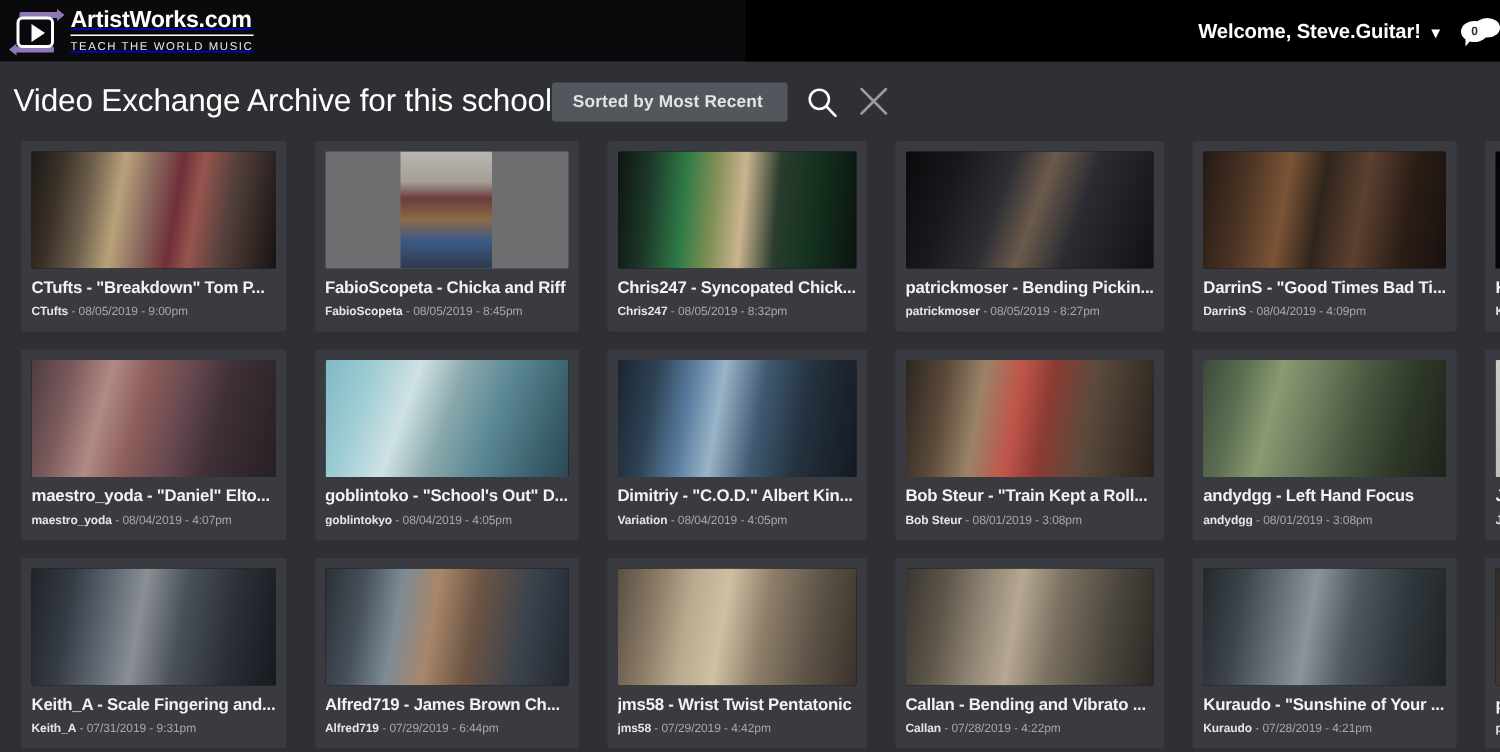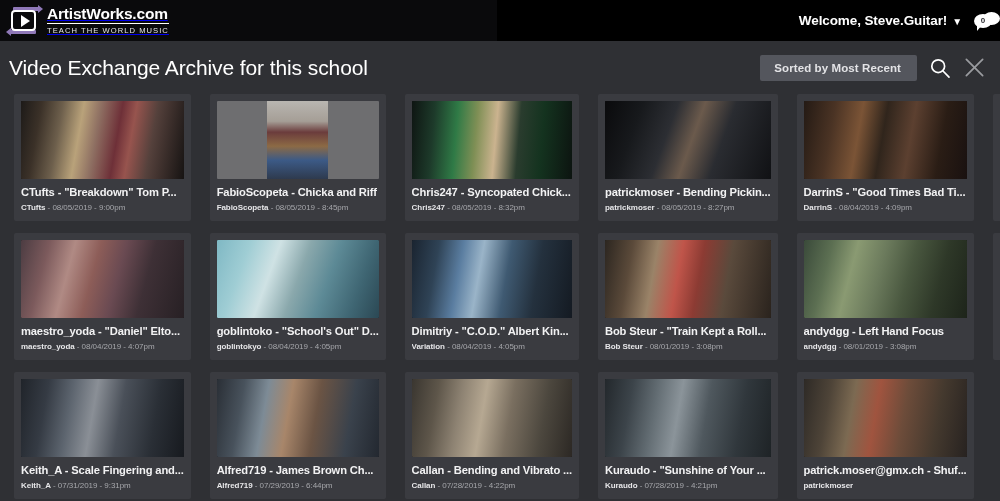--- a/index.html
+++ b/index.html
@@ -29,21 +29,21 @@
     position: absolute;
     left: 497px;
     top: 0;
     right: 0;
     height: 41px;
     background: #000000;
   }
   .brand {
     position: relative;
     display: flex;
-    align-items: center;
+    align-items: flex-end;
     gap: 7px;
     padding-left: 9px;
     z-index: 2;
   }
   .logo-mark {
     position: relative;
     width: 31px;
     height: 27px;
     flex: 0 0 auto;
   }
@@ -156,21 +156,20 @@
     line-height: 1;
     z-index: 2;
   }
 
   
   .pagehead {
     position: relative;
     height: 53px;
     display: flex;
     align-items: center;
-    justify-content: space-between;
     padding: 0 14px 0 9px;
     box-sizing: border-box;
   }
   .page-title {
     font-size: 21px;
     font-weight: normal;
     color: #ffffff;
     letter-spacing: -0.1px;
   }
   .head-tools {
@@ -404,20 +403,27 @@
       </div>
       <div class="card">
         <div class="thumb">
           <div class="thumb-inner" style="background: linear-gradient(100deg, rgb(42, 47, 54) 0%, rgb(72, 82, 92) 16%, rgb(125, 139, 150) 30%, rgb(168, 134, 106) 44%, rgb(107, 84, 68) 60%, rgb(58, 66, 76) 80%, rgb(35, 40, 48) 100%);"></div>
         </div>
         <div class="card-title">Alfred719 - James Brown Ch...</div>
         <div class="card-meta"><span class="who">Alfred719</span><span> - 07/29/2019 - 6:44pm</span></div>
       </div>
       <div class="card">
         <div class="thumb">
+          <div class="thumb-inner" style="background: linear-gradient(100deg, rgb(90, 79, 68) 0%, rgb(138, 122, 102) 16%, rgb(185, 169, 142) 30%, rgb(207, 192, 164) 44%, rgb(142, 127, 106) 60%, rgb(92, 82, 70) 80%, rgb(58, 51, 44) 100%);"></div>
+        </div>
+        <div class="card-title">jms58 - Wrist Twist Pentatonic</div>
+        <div class="card-meta"><span class="who">jms58</span><span> - 07/29/2019 - 4:42pm</span></div>
+      </div>
+      <div class="card">
+        <div class="thumb">
           <div class="thumb-inner" style="background: linear-gradient(100deg, rgb(58, 54, 48) 0%, rgb(94, 86, 74) 16%, rgb(141, 130, 114) 30%, rgb(182, 168, 146) 44%, rgb(122, 111, 96) 60%, rgb(76, 71, 62) 80%, rgb(44, 40, 36) 100%);"></div>
         </div>
         <div class="card-title">Callan - Bending and Vibrato ...</div>
         <div class="card-meta"><span class="who">Callan</span><span> - 07/28/2019 - 4:22pm</span></div>
       </div>
       <div class="card">
         <div class="thumb">
           <div class="thumb-inner" style="background: linear-gradient(100deg, rgb(35, 40, 44) 0%, rgb(60, 68, 74) 16%, rgb(98, 108, 114) 30%, rgb(139, 148, 154) 44%, rgb(79, 88, 94) 60%, rgb(48, 55, 60) 80%, rgb(30, 35, 38) 100%);"></div>
         </div>
         <div class="card-title">Kuraudo - "Sunshine of Your ...</div>

